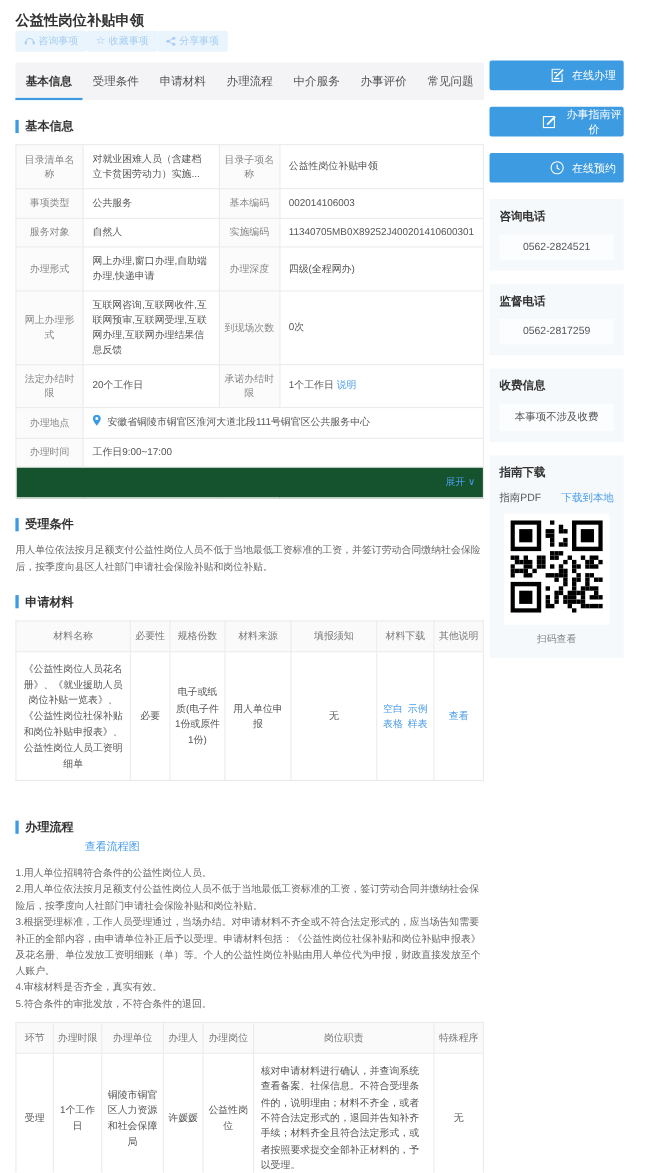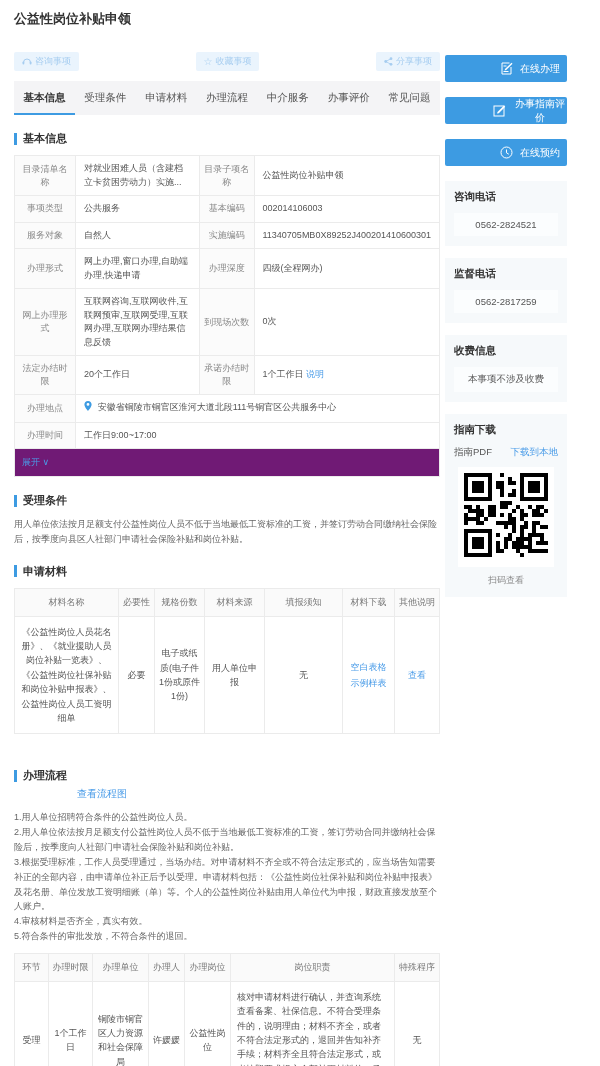--- a/index.html
+++ b/index.html
@@ -4,21 +4,21 @@
 <style>
   * { margin:0; padding:0; box-sizing:border-box; }
   body { width:600px; height:1066px; background:#fff; overflow:hidden;
          font-family:"Liberation Sans","DejaVu Sans",sans-serif; color:#333; }
   .page { position:relative; width:600px; height:760px; }
   .main { position:absolute; left:14px; top:10px; width:426px; }
   .sidebar { position:absolute; left:445px; top:55px; width:122px; }
 
   .page-title { font-size:13px; font-weight:bold; color:#333; }
 
-  .actions { display:flex; gap:0; margin-top:24px;justify-content:space-between; }
+  .actions { display:flex; gap:0; margin-top:0; }
   .action-btn { display:flex; align-items:center; gap:3px; background:#eaf4fd; color:#a6cdf0;
                 font-size:9px; padding:3px 8px; border:none; border-radius:2px; cursor:pointer; }
   .action-btn svg { display:block; }
   .star-glyph { font-size:10px; line-height:1; color:#a6cdf0; }
 
   .tabbar { display:flex; background:#f4f4f6; margin-top:10px; }
   .tab { flex:1; text-align:center; font-size:10.5px; color:#555; padding:10px 0 8px;
          border-bottom:2px solid transparent; cursor:pointer; }
   .tab.active { font-weight:bold; color:#333; border-bottom-color:#3d9be2; }
 
@@ -28,29 +28,29 @@
   .sec-title { font-size:11px; font-weight:bold; color:#333; }
   .sec-link { font-size:10px; color:#4a9ce8; margin-left:4px; cursor:pointer; text-decoration:none;margin-top:37px; }
 
   table { width:100%; border-collapse:collapse; }
   td, th { border:1px solid #ebebeb; font-size:9px; }
 
   .kv-label { background:#fbfbfb; color:#888; text-align:center; padding:6px 4px; }
   .kv-value { color:#555; padding:6px 8px; line-height:1.5; }
   .w-l1 { width:72px; } .w-v1 { width:146px; } .w-l2 { width:64px; }
   .link { color:#4a9ce8; cursor:pointer; text-decoration:none; }
-  .expand-row td { background:#701a75; text-align:left; padding:7px; color:#4a9ce8; cursor:pointer; }
+  .expand-row td { background:#14532d; text-align:right; padding:7px; color:#4a9ce8; cursor:pointer; }
   .pin-icon { vertical-align:-1px; margin-right:3px; }
 
   .para { font-size:9px; color:#666; line-height:1.7; }
 
   th { background:#fafafa; color:#777; font-weight:normal; padding:7px 3px; }
   .c-cell { text-align:center; color:#555; padding:8px 4px; line-height:1.6; }
   .l-cell { text-align:left; color:#555; padding:8px 6px; line-height:1.6; }
-  .dl-links { display:flex; flex-direction:column; gap:2px; align-items:center; }
+  .dl-links { display:flex; flex-direction:row; gap:2px; align-items:center; }
 
   .steps { margin:4px 0 9px; }
   .steps div { font-size:9px; color:#666; line-height:1.65; }
 
   .side-btn { width:100%; height:27px; background:#3d9be2; border:none; border-radius:2px;
               color:#fff; font-size:10px; display:flex; align-items:center; justify-content:center;
               gap:7px; cursor:pointer; margin-bottom:15px;
               font-family:"Liberation Sans","DejaVu Sans",sans-serif;padding-left:48px; }
   .side-btn svg { display:block; }
 

